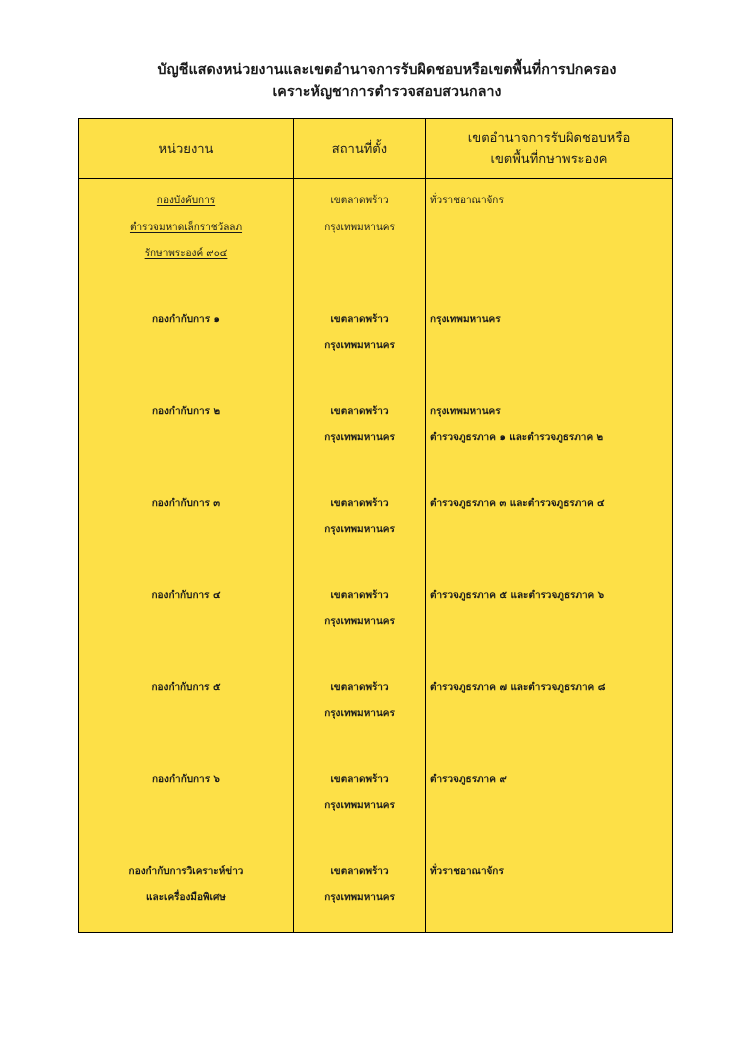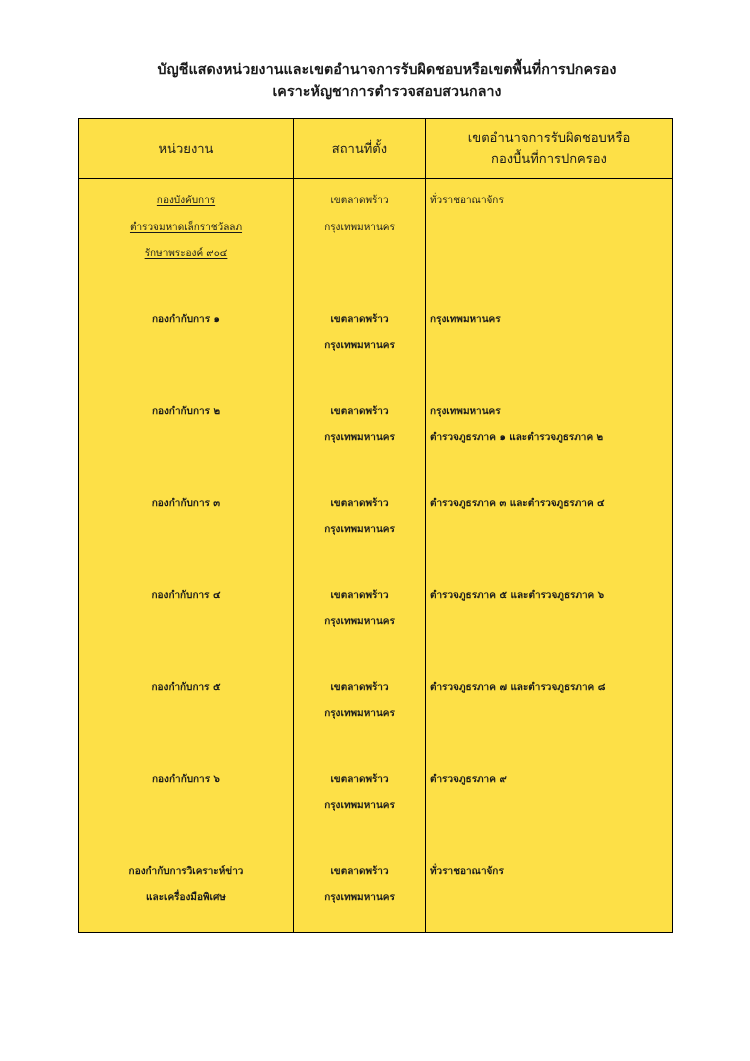--- a/index.html
+++ b/index.html
@@ -139,21 +139,21 @@
         <col class="c1">
           <col class="c2">
           <col class="c3">
       </colgroup>
       <thead>
         <tr>
           <th>หน่วยงาน</th>
           <th>สถานที่ตั้ง</th>
           <th>
             <span class="cell-line">เขตอำนาจการรับผิดชอบหรือ</span>
-            <span class="cell-line">กองบื้นที่การปกครอง</span>
+            <span class="cell-line">เขตพื้นที่กษาพระองค</span>
           </th>
         </tr>
       </thead>
       <tbody id="table-body">
           <tr class="row-tall">
             <td class="col-unit">
               <span class="cell-line underlined">กองบังคับการ</span>
               <span class="cell-line underlined">ตำรวจมหาดเล็กราชวัลลภ</span>
               <span class="cell-line underlined">รักษาพระองค์ ๙๐๔</span>
             </td>

